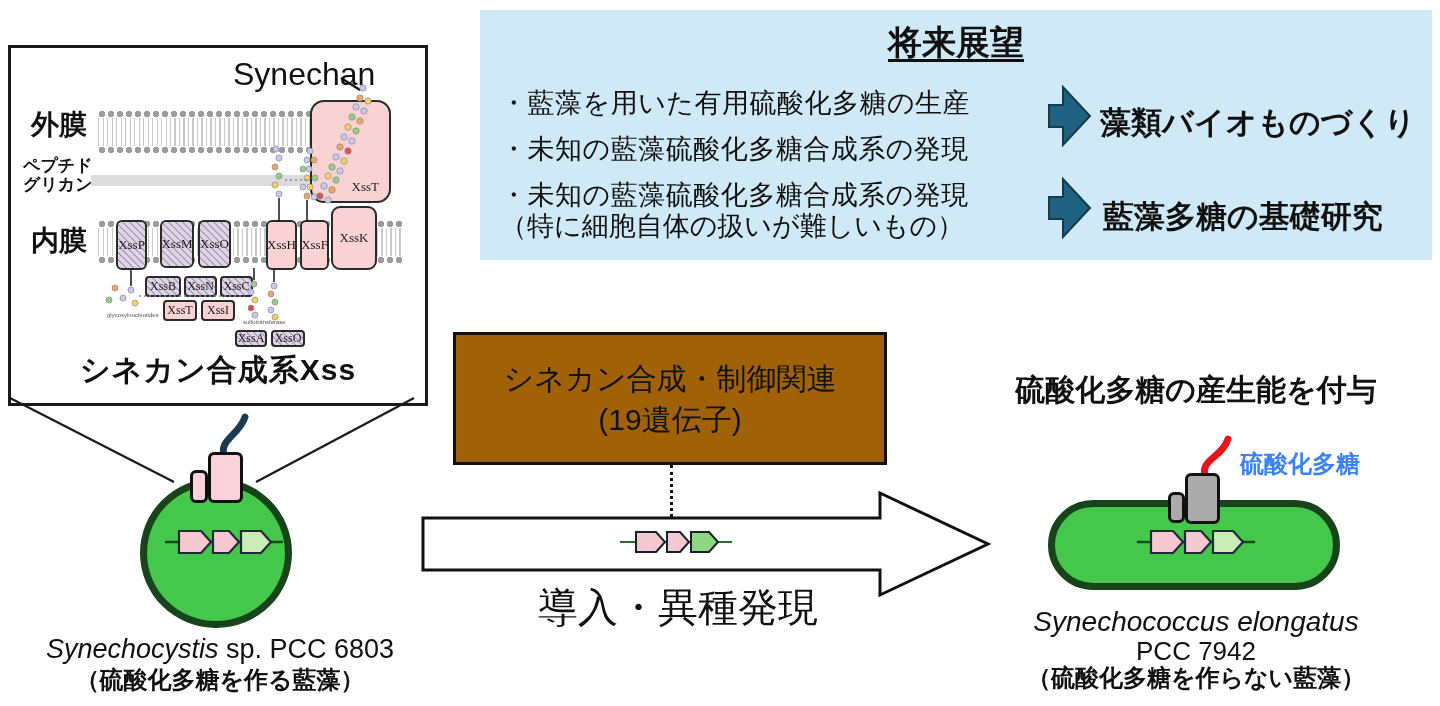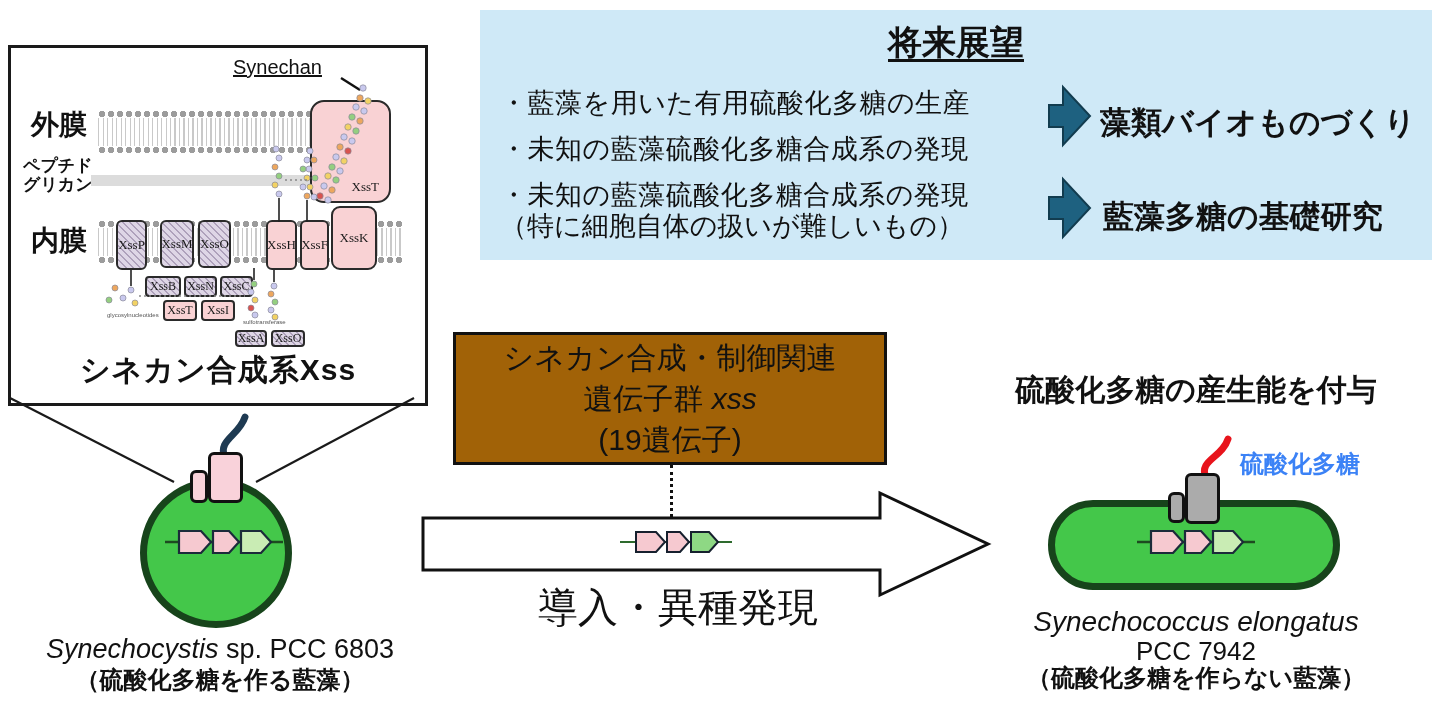--- a/index.html
+++ b/index.html
@@ -25,21 +25,21 @@
   .tails{height:28px;background-image:repeating-linear-gradient(90deg,#c9c9c9 0 1.2px,transparent 1.2px 4.5px);}
   .pgbar{background:#dcdcdc;}
   .prot{border:2px solid #2a2a2a;border-radius:6px;display:flex;align-items:center;justify-content:center;
         font-family:"Liberation Serif",serif;font-size:13px;color:#1a1a1a;box-sizing:border-box;}
   .lav{background:#ded6e6 repeating-linear-gradient(45deg,rgba(108,88,128,.42) 0 1.5px,transparent 1.5px 5px);}
   .pnk{background:#f9d2d4;}
   .prot-sm{border-radius:4px;font-size:12px;}
   .xssT{align-items:flex-end;justify-content:flex-end;padding:6px 10px;border-radius:14px;}
   .tiny{font-size:6px;color:#555;letter-spacing:0;white-space:nowrap;}
   .xcaption{left:0;top:302px;width:100%;text-align:center;font-size:30px;font-weight:bold;letter-spacing:1px;}
-  .synechan{font-size:20px;white-space:nowrap;text-decoration:underline;}
+  .synechan{font-size:32px;white-space:nowrap;}
 
   
   .cell-circle{left:140px;top:478px;width:152px;height:150px;border-radius:50%;
                background:#44c74a;border:7px solid #17441b;box-sizing:border-box;}
   .capsule{left:1048px;top:500px;width:292px;height:90px;border-radius:46px;
            background:#44c74a;border:7px solid #17441b;box-sizing:border-box;}
   .cellprot{border:3px solid #111;border-radius:6px;box-sizing:border-box;}
   .cp-pink{background:#f9d2da;}
   .cp-gray{background:#ababab;}
 
@@ -230,21 +230,20 @@
     <polygon points="48,3 64,3 74,14 64,25 48,25" fill="#f6c9d0" stroke="#1b2b3a" stroke-width="2.2"></polygon>
     <polygon points="76,3 96,3 106,14 96,25 76,25" fill="#c9ecb4" stroke="#1b2b3a" stroke-width="2.2"></polygon>
   </svg>
   <div class="abs caption-line1 center" style="left:10px;top:634px;width:420px;">
     <span class="it">Synechocystis</span><span> sp. PCC 6803</span>
   </div>
   <div class="abs caption-bold center" style="left:10px;top:664px;width:420px;">（硫酸化多糖を作る藍藻）</div>
 
   <div class="abs genebox">
     <div>シネカン合成・制御関連</div>
-    <div><span>遺伝子群 </span><span class="it">xss</span></div>
     <div>(19遺伝子)</div>
   </div>
   <div class="abs dotline"></div>
 
   <svg class="abs" style="left:420px;top:488px;" width="575" height="112" viewBox="0 0 575 112">
     <polygon points="3,30 460,30 460,5 568,56 460,107 460,82 3,82" fill="#ffffff" stroke="#111" stroke-width="3"></polygon>
   </svg>
   <svg class="abs" style="left:620px;top:530px;" width="112" height="24" viewBox="0 0 112 24">
     <line x1="0" y1="12" x2="112" y2="12" stroke="#2e6b2e" stroke-width="2.2"></line>
     <polygon points="16,2 36,2 45,12 36,22 16,22" fill="#f6c9d0" stroke="#16202e" stroke-width="2"></polygon>

